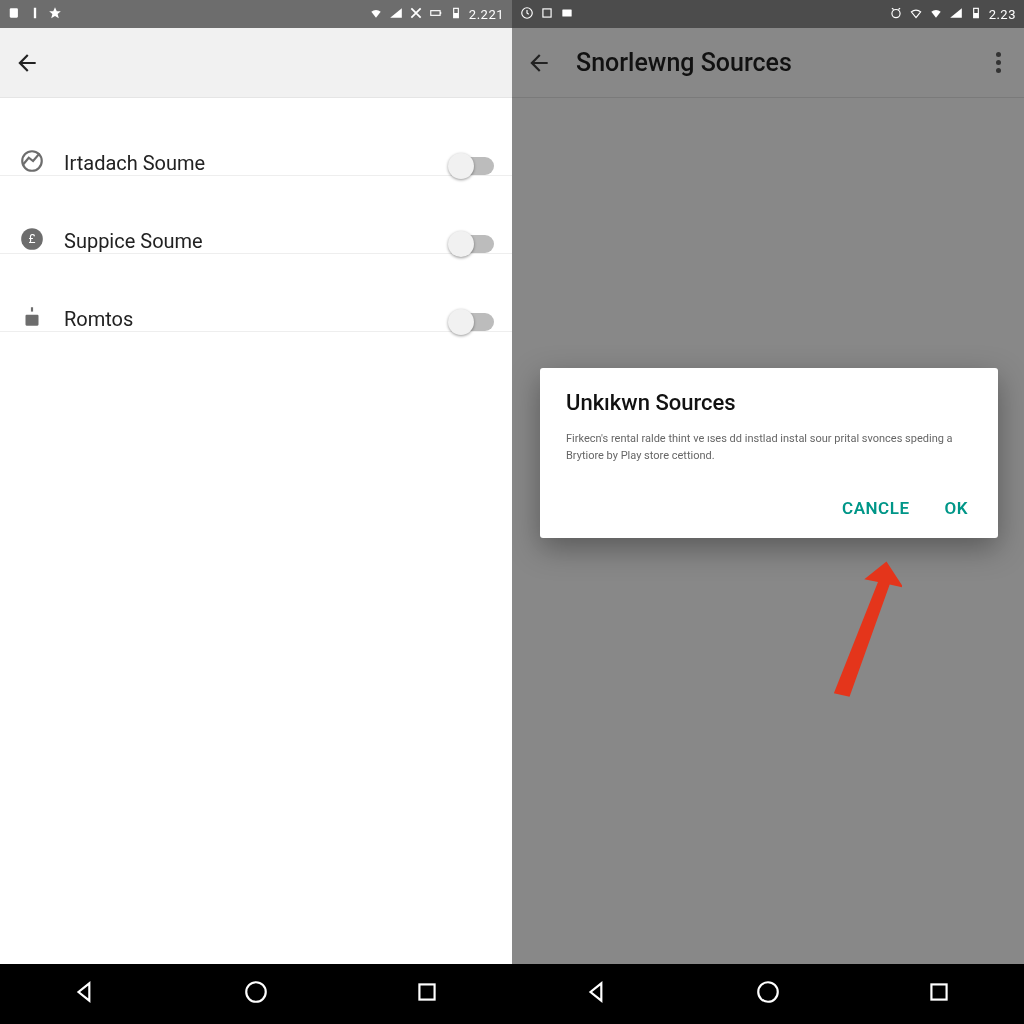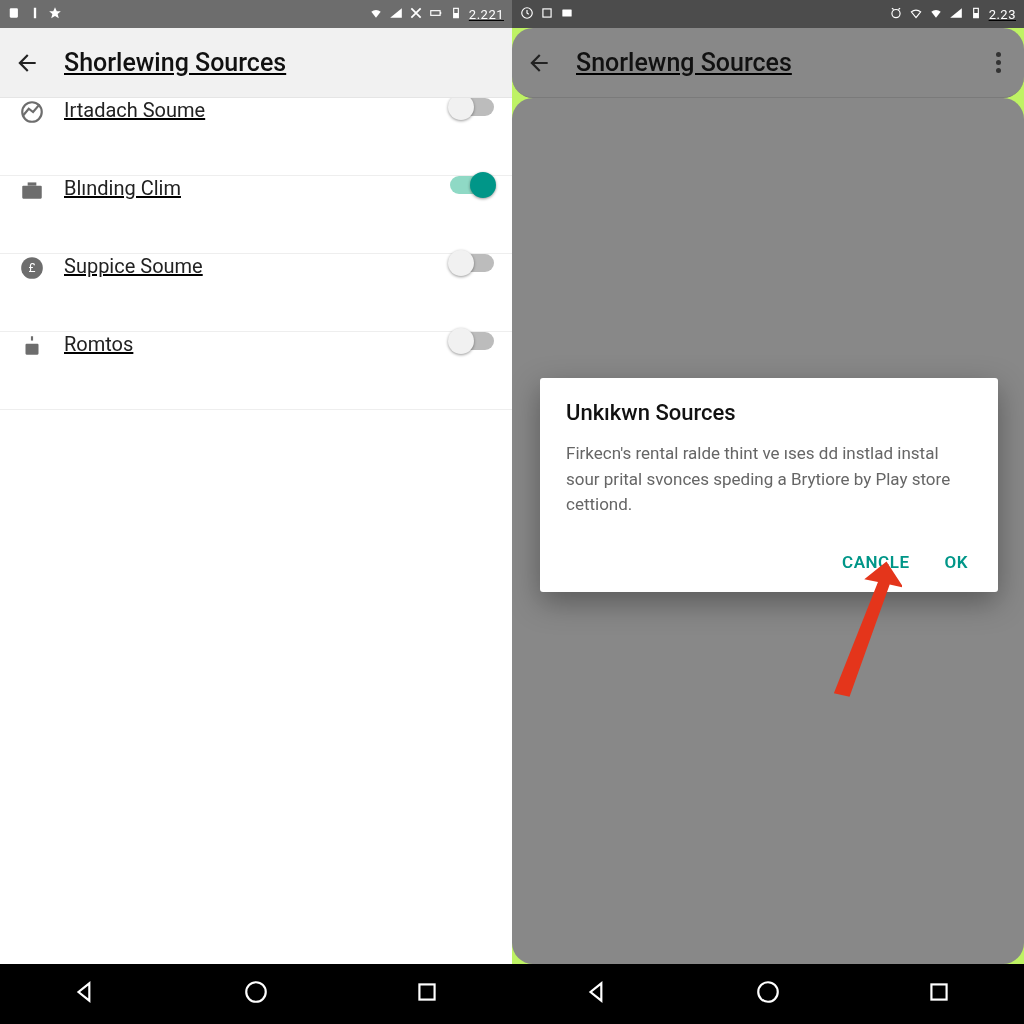--- a/index.html
+++ b/index.html
@@ -1,57 +1,57 @@
 <!DOCTYPE html>
 <html><head>
 <meta charset="utf-8">
 <style>
   * { margin: 0; padding: 0; box-sizing: border-box; }
   html, body { width: 1024px; height: 1024px; font-family: Roboto, Arial, sans-serif; background: #000; overflow: hidden; }
 
   .phones { display: flex; width: 1024px; height: 1024px; }
-  .phone { width: 512px; height: 1024px; position: relative; background: #bef264; display: flex; flex-direction: column; text-decoration: underline; }
+  .phone { width: 512px; height: 1024px; position: relative; background: #84cc16; display: flex; flex-direction: column; }
 
   
   .status-bar { height: 28px; background: #6d6d6d; color: #fff; display: flex; align-items: center; padding: 0 8px; font-size: 13px; }
   .status-left { display: flex; gap: 6px; align-items: center; }
   .status-right { margin-left: auto; display: flex; gap: 6px; align-items: center; }
   .status-bar svg { width: 14px; height: 14px; fill: #fff; }
   .status-time { font-weight: 400; letter-spacing: 0.5px; }
 
   
   .app-bar { height: 70px; background: #f1f1f1; display: flex; align-items: center; padding: 0 14px; gap: 24px; border-bottom: 1px solid #e5e5e5; }
   .app-bar .back { width: 26px; height: 26px; }
   .app-bar .back svg { width: 26px; height: 26px; fill: #222; }
   .app-bar .title { font-size: 25px; font-weight: 500; color: #111; }
   .app-bar .overflow { margin-left: auto; width: 24px; display:flex; justify-content:center; }
   .app-bar .overflow .dots { display:flex; flex-direction:column; gap:3px; }
   .app-bar .overflow .dot { width: 5px; height: 5px; background: #333; border-radius: 50%; }
 
   
   .content { flex: 1; background: #fff; overflow: hidden; }
   .list { }
-  .row { height: 78px; display: flex; align-items: flex-start; padding: 0 18px; border-bottom: 1px solid #eee; gap: 18px; }
+  .row { height: 78px; display: flex; align-items: flex-end; padding: 0 18px; border-bottom: 1px solid #eee; gap: 18px; }
   .row .ico { width: 28px; height: 28px; display:flex; align-items:center; justify-content:center; }
   .row .ico svg { width: 26px; height: 26px; fill: #6d6d6d; }
   .row .label { font-size: 20px; color: #222; }
   .row .switch { margin-left: auto; position: relative; width: 44px; height: 18px; }
   .switch .track { position:absolute; inset:0; background:#bcbcbc; border-radius: 10px; }
   .switch .thumb { position:absolute; top:-4px; width:26px; height:26px; background:#f1f1f1; border-radius:50%; box-shadow: 0 1px 3px rgba(0,0,0,.4); left:-2px; }
   .switch.on .track { background:#8fd9c5; }
   .switch.on .thumb { background:#009688; left:auto; right:-2px; }
 
   
-  .phone.right .app-bar, .phone.right .content { background: #888; border-radius: 21px; }
+  .phone.right .app-bar, .phone.right .content { background: #888; }
   .phone.right .app-bar { border-bottom-color: #7a7a7a; }
   .phone.right .app-bar .title { color: #111; }
   .phone.right .content { position: relative; }
-  .dialog { position:absolute; left:28px; right:26px; top:280px; background:#fff; border-radius:3px; box-shadow: 0 10px 30px rgba(0,0,0,.35); padding: 22px 26px 14px 26px; }
+  .dialog { position:absolute; left:28px; right:26px; top:270px; background:#fff; border-radius:3px; box-shadow: 0 10px 30px rgba(0,0,0,.35); padding: 22px 26px 14px 26px; }
   .dialog-title { font-size: 22px; color:#111; margin-bottom: 16px; font-weight:500; }
-  .dialog-body { font-size: 17px; color:#666; line-height: 1.5; }
+  .dialog-body { font-size: 11px; color:#666; line-height: 1.5; }
   .dialog-actions { display:flex; justify-content:flex-end; gap: 27px; margin-top: 28px; }
   .dialog-actions .btn { color:#009688; font-weight:600; font-size:17px; letter-spacing:0.5px; cursor:pointer; padding: 6px 4px; }
 
   
   .arrow { position:absolute; left:310px; top:460px; width:80px; height:170px; pointer-events:none; }
 
   
   .nav-bar { height: 60px; background: #000; display: flex; align-items: center; justify-content: space-around; }
   .nav-bar svg { width: 26px; height: 26px; stroke: #fff; fill: none; stroke-width: 2; }
 </style>
@@ -95,53 +95,39 @@
         <span class="status-time">2.221</span>
       </div>
     </div>
 
     <div class="app-bar">
       <span class="back">
         <svg viewBox="0 0 24 24">
             <path d="M20 11H7.8l5.6-5.6L12 4l-8 8 8 8 1.4-1.4L7.8 13H20z"></path>
           </svg>
       </span>
-      <span class="title">Shorlewing Sources</span>
     </div>
 
     <div class="content">
       <div class="list">
 
         <div class="row">
           <span class="ico">
               <svg viewBox="0 0 24 24">
                 <circle cx="12" cy="12" r="9" fill="none" stroke="#6d6d6d" stroke-width="2"></circle>
                 <path d="M4 15l5-6 4 3 6-7" fill="none" stroke="#6d6d6d" stroke-width="2"></path>
               </svg>
             </span>
           <span class="label">Irtadach Soume</span>
           <span class="switch">
               <span class="track"></span>
               <span class="thumb"></span>
             </span>
         </div>
 
-        <div class="row">
-          <span class="ico">
-              <svg viewBox="0 0 24 24">
-                <rect x="3" y="8" width="18" height="12" rx="1"></rect>
-                <rect x="8" y="5" width="8" height="3"></rect>
-              </svg>
-            </span>
-          <span class="label">Blınding Clim</span>
-          <span class="switch on">
-              <span class="track"></span>
-              <span class="thumb"></span>
-            </span>
-        </div>
 
         <div class="row">
           <span class="ico">
               <svg viewBox="0 0 24 24">
                 <circle cx="12" cy="12" r="10"></circle>
                 <text x="12" y="16" text-anchor="middle" font-size="11" fill="#fff">£</text>
               </svg>
             </span>
           <span class="label">Suppice Soume</span>
           <span class="switch">

